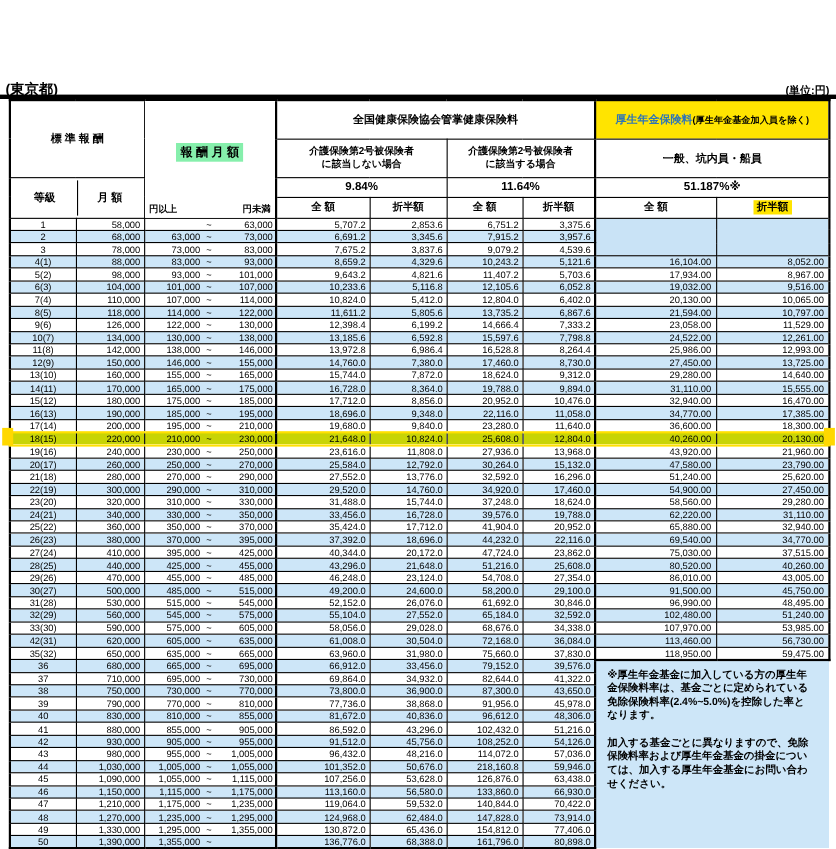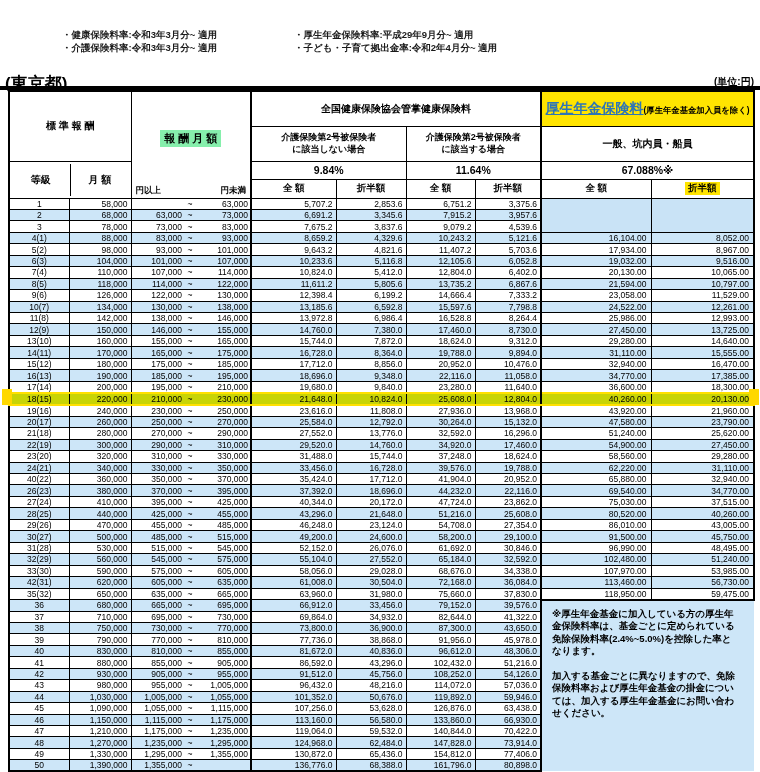--- a/index.html
+++ b/index.html
@@ -3,39 +3,39 @@
 <meta charset="utf-8">
 <style>
   html,body{margin:0;padding:0;background:#fff;}
   #page{position:relative;width:760px;height:772px;background:#fff;overflow:hidden;
         font-family:"Liberation Sans","DejaVu Sans",sans-serif;color:#000;}
   .title{position:absolute;top:2px;left:0;width:760px;text-align:center;
          font-size:18px;font-weight:bold;color:#5596E3;letter-spacing:0.5px;}
   .subs{position:absolute;top:28px;left:62px;font-size:9.5px;font-weight:bold;color:#1a1a1a;}
   .subs .line{display:flex;line-height:13px;}
   .subs .c1{width:232px;}
-  .region{position:absolute;top:72px;left:5px;font-size:17px;font-weight:bold;}
+  .region{position:absolute;top:72px;left:5px;font-size:13px;font-weight:bold;}
   .unit{position:absolute;top:75px;right:6px;font-size:10px;font-weight:bold;
         border-bottom:2.5px solid #F0B800;padding-bottom:1px;}
   .topline{position:absolute;top:86px;left:0;width:760px;height:4px;background:#000;}
 
   table{position:absolute;top:90px;left:8px;width:745px;border-collapse:collapse;table-layout:fixed;}
   th,td{border:1px solid #000;padding:0;overflow:hidden;white-space:nowrap;}
   thead th{font-size:10px;font-weight:bold;background:#fff;vertical-align:middle;}
   .edge-l{border-left:2.5px solid #000;}
   .edge-r{border-right:2.5px solid #000;}
   .edge-t{border-top:2.5px solid #000;}
   .edge-b{border-bottom:2.5px solid #000;}
   .grp-l{border-left:2px solid #000;}
   .hdr-b{border-bottom:1.5px solid #000;}
 
   .two-line{white-space:pre-line;font-size:9px;line-height:11.5px;}
   .yellow{background:#FFE400;}
   .ylabel{display:inline-block;background:#86efac;padding:1px 4px;font-size:11px;font-weight:bold;}
-  .pension-title{font-size:14px;font-weight:bold;color:#2E75B6;text-decoration:underline;}
+  .pension-title{font-size:10px;font-weight:bold;color:#2E75B6;}
   .rate{font-size:10.5px;}
   .fh{font-size:9.5px;margin-left:38px;}
   .half-y{display:inline-block;background:#FFE400;padding:0 3px;}
   .rm-cell{vertical-align:middle;position:relative;}
   .rm-label-wrap{text-align:center;margin-top:-12px;}
   .yen-row{position:absolute;bottom:1px;left:0;width:100%;display:flex;
            justify-content:space-between;font-size:8.5px;font-weight:bold;padding:0 4px;box-sizing:border-box;}
 
   tbody tr{height:11.46px;}
   tbody td{font-size:8.5px;line-height:10px;vertical-align:middle;}
@@ -58,30 +58,20 @@
   td.notes-cell p:first-child{margin-top:7px;}
   .marker{position:absolute;background:#FFD800;width:10px;height:16px;}
   #marker-left{left:2px;top:389px;}
   #marker-right{left:749px;top:389px;}
 </style>
 </head>
 <body>
 
 <div id="page">
 
-  <div class="subs">
-    <div class="line">
-      <span class="c1">・健康保険料率:令和3年3月分~ 適用</span>
-      <span>・厚生年金保険料率:平成29年9月分~ 適用</span>
-    </div>
-    <div class="line">
-      <span class="c1">・介護保険料率:令和3年3月分~ 適用</span>
-      <span>・子ども・子育て拠出金率:令和2年4月分~ 適用</span>
-    </div>
-  </div>
 
   <div class="region">(東京都)</div>
   <div class="unit">(単位:円)</div>
   <div class="topline"></div>
 
   <table>
     <colgroup>
       <col style="width:60px">
         <col style="width:62px">
         <col style="width:120px">
@@ -113,21 +103,21 @@
         <th colspan="2" class="two-line">介護保険第2号被保険者
 に該当する場合</th>
         <th colspan="2" class="grp-l edge-r">一般、坑内員・船員</th>
       </tr>
       <tr style="height:18px;">
         <th colspan="2" rowspan="2" class="edge-l hdr-b">
           <span style="display:inline-block;width:58px;border-right:1px solid #000;padding:9px 0;">等級</span><span style="display:inline-block;width:58px;padding:9px 0;">月 額</span>
         </th>
         <th colspan="2" class="grp-l rate">9.84%</th>
         <th colspan="2" class="rate">11.64%</th>
-        <th colspan="2" class="grp-l edge-r rate">67.088%※</th>
+        <th colspan="2" class="grp-l edge-r rate">51.187%※</th>
       </tr>
       <tr style="height:19px;">
         <th class="grp-l fh hdr-b">全 額</th>
         <th class="fh hdr-b">折半額</th>
         <th class="fh hdr-b">全 額</th>
         <th class="fh hdr-b">折半額</th>
         <th class="grp-l fh hdr-b">全 額</th>
         <th class="edge-r fh hdr-b"><span class="half-y">折半額</span></th>
       </tr>
     </thead>
@@ -530,21 +520,21 @@
             </div>
           </td>
           <td class="c-num grp-l">33,456.0</td>
           <td class="c-num">16,728.0</td>
           <td class="c-num">39,576.0</td>
           <td class="c-num">19,788.0</td>
           <td class="c-pnum grp-l">62,220.00</td>
           <td class="c-pnum edge-r">31,110.00</td>
         </tr>
         <tr class="odd">
-          <td class="c-grade edge-l">40(22)</td>
+          <td class="c-grade edge-l">25(22)</td>
           <td class="c-num">360,000</td>
           <td class="c-range">
             <div class="range-flex">
               <span class="lo">350,000</span>
               <span class="ti">~</span>
               <span class="hi">370,000</span>
             </div>
           </td>
           <td class="c-num grp-l">35,424.0</td>
           <td class="c-num">17,712.0</td>
@@ -852,21 +842,21 @@
           <td class="c-num">1,030,000</td>
           <td class="c-range">
             <div class="range-flex">
               <span class="lo">1,005,000</span>
               <span class="ti">~</span>
               <span class="hi">1,055,000</span>
             </div>
           </td>
           <td class="c-num grp-l">101,352.0</td>
           <td class="c-num">50,676.0</td>
-          <td class="c-num">119,892.0</td>
+          <td class="c-num">218,160.8</td>
           <td class="c-num edge-r">59,946.0</td>
         </tr>
         <tr class="odd">
           <td class="c-grade edge-l">45</td>
           <td class="c-num">1,090,000</td>
           <td class="c-range">
             <div class="range-flex">
               <span class="lo">1,055,000</span>
               <span class="ti">~</span>
               <span class="hi">1,115,000</span>

